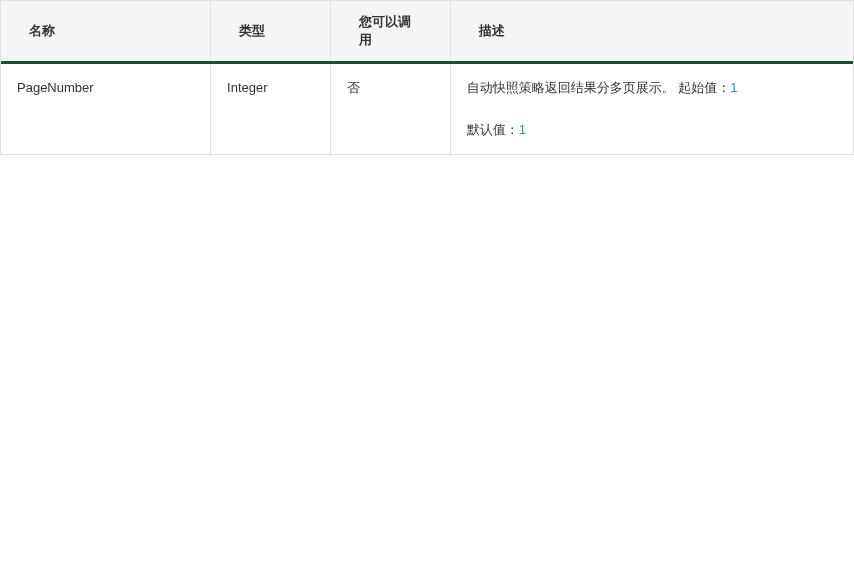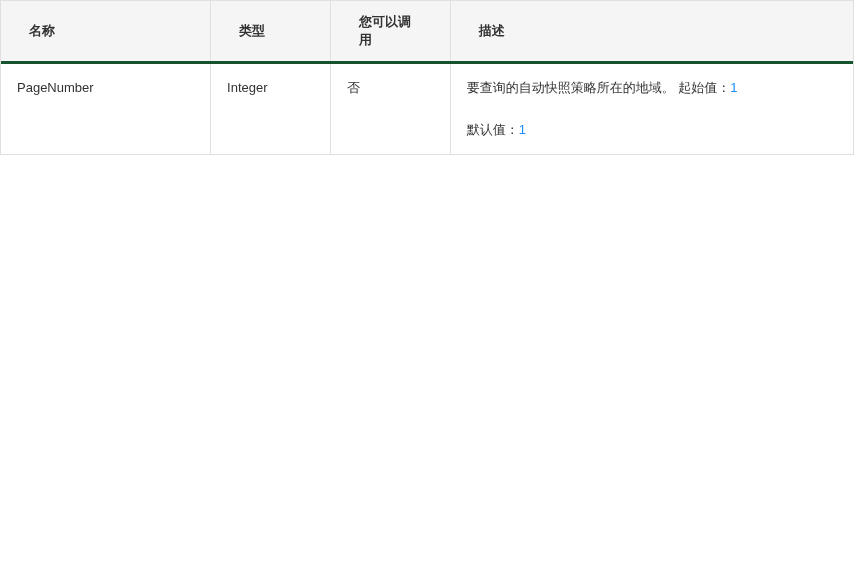--- a/index.html
+++ b/index.html
@@ -78,21 +78,21 @@
     <tbody>
 
 
 
 
       <tr>
         <td class="col-name">PageNumber</td>
         <td class="col-type">Integer</td>
         <td class="col-required">否</td>
         <td class="col-desc">
-          <span>要查询的自动快照策略所在的地域。 起始值：</span><span class="highlight">1</span><br>
+          <span>自动快照策略返回结果分多页展示。 起始值：</span><span class="highlight">1</span><br>
           <br>
           <span>默认值：</span><span class="highlight">1</span>
         </td>
       </tr>
 
     </tbody>
   </table>
 </div>
 
 </body></html>

